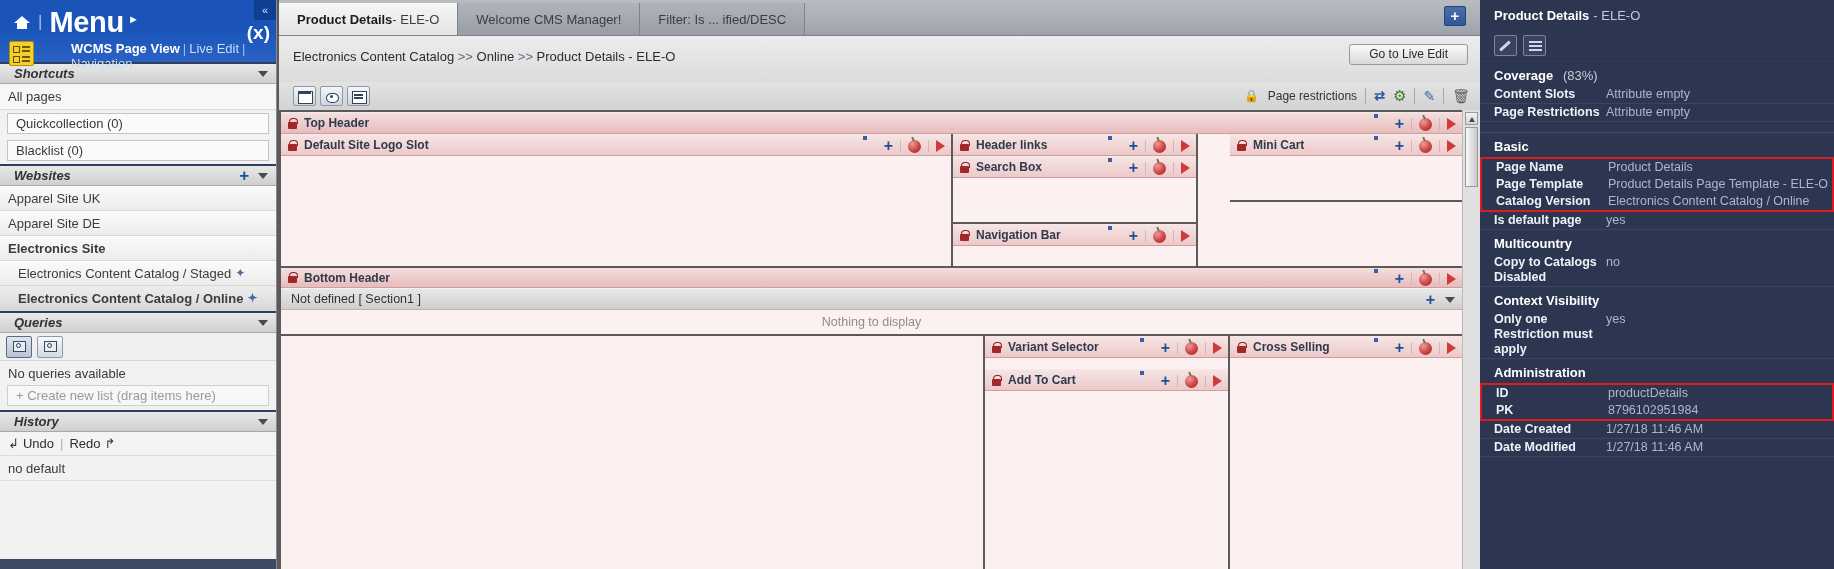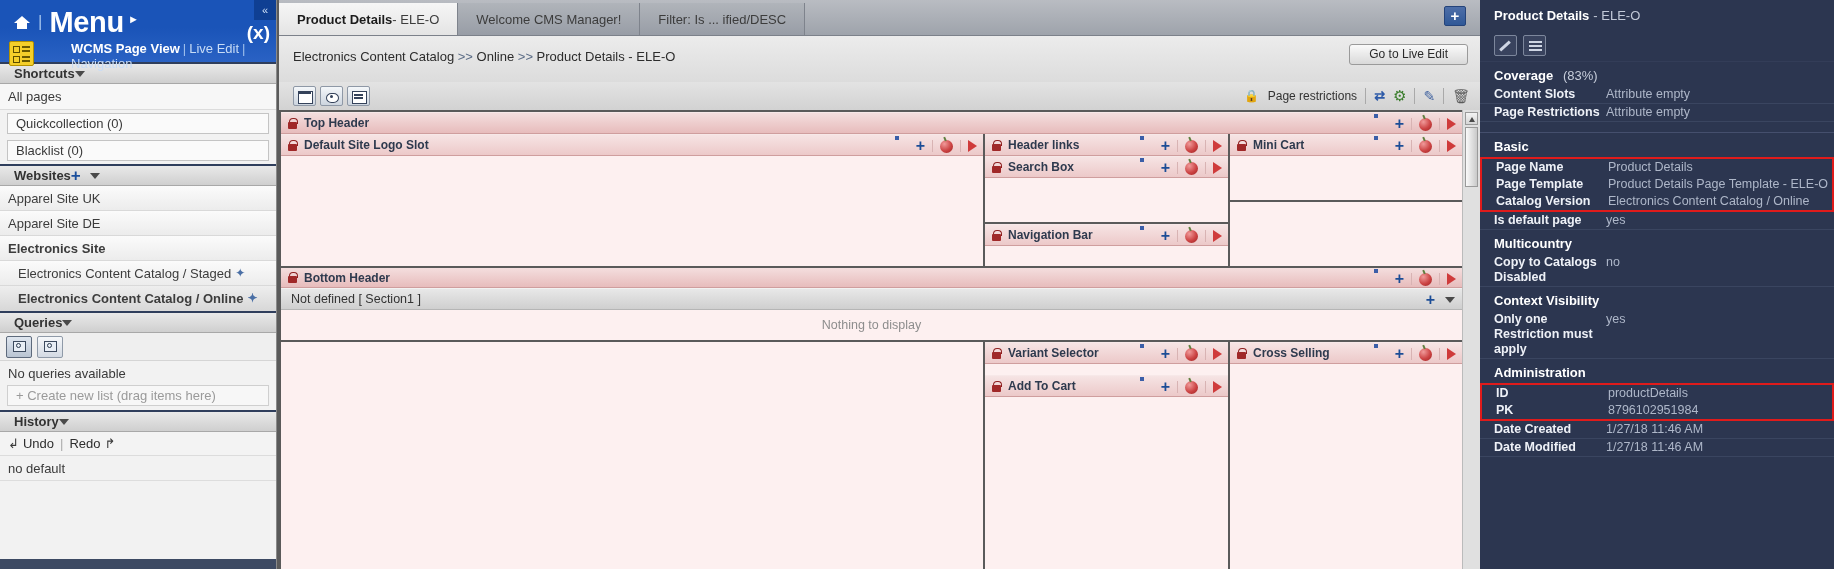--- a/index.html
+++ b/index.html
@@ -40,22 +40,22 @@
   .wcms-icon i.e { left: 12px; top: 14px; width: 8px; height: 2px; }
   .wcms-icon i.f { left: 12px; top: 18px; width: 8px; height: 2px; }
   .sb-sub-text { margin-left: 8px; line-height: 15px; padding-top: 1px; }
   .sb-sub-text .bold { font-weight: bold; font-size: 13px; color: #fff; }
   .sb-sub-text .lnk { color: #c8dcf6; font-size: 13px; }
   .sb-sub-text .sep { color: #9fc0ec; margin: 0 3px; }
   .sb-sub-text .nav { color: #c8dcf6; font-size: 13px; }
 
   .panel-head { height: 22px; background: linear-gradient(180deg,#e9e9e9 0%, #cfcfcf 100%);
       border-top: 2px solid #2f3e5c; border-bottom: 1px solid #a8a8a8;
-      display: flex; align-items: center; 
-      padding: 0 8px 0 14px; font-weight: bold; color: #333; font-size: 13px; }
+      display: flex; align-items: center; justify-content: space-between;
+      padding: 0 8px 0 14px; font-weight: bold; color: #333; font-size: 13px; font-style: italic; }
   .panel-head .ctrls { display: flex; align-items: center; gap: 9px; }
   .plus-blue { color: #1b4f9c; font-size: 17px; font-weight: bold; line-height: 10px; cursor: pointer; }
   .tri-down { width: 0; height: 0; border-left: 5px solid transparent; border-right: 5px solid transparent;
       border-top: 6px solid #4a4a4a; cursor: pointer; }
 
   .list-row { height: 26px; display: flex; align-items: center; padding-left: 8px;
       font-size: 13px; color: #3a3a3a; border-bottom: 1px solid #dcdcdc; background: #f7f7f7; }
   .boxed { margin: 3px 7px; height: 21px; border: 1px solid #c4c4c4; background: #fafafa;
       display: flex; align-items: center; padding-left: 8px; font-size: 13px; color: #3a3a3a; }
   .site-row { height: 25px; display: flex; align-items: center; padding-left: 8px; font-size: 13px;
@@ -171,21 +171,21 @@
   .sa-play { width:0;height:0;border-top:6px solid transparent;border-bottom:6px solid transparent;
       border-left:9px solid #cf3b3b; cursor: pointer; }
   .dot-mark { position: absolute; top: 1px; width: 4px; height: 4px; background: #3b5ea8; }
 
   .slot-body { background: #fdf0f0; }
   .grey-row { height: 22px; display: flex; align-items: center; padding-left: 10px; position: relative;
       background: linear-gradient(180deg,#e8e8e8 0%,#cfcfcf 100%);
       border-top: 1px solid #f2f2f2; border-bottom: 1px solid #b5b5b5; font-size: 12.5px; color: #333; }
   .grey-row .right { position: absolute; right: 7px; top: 0; height: 22px; display: flex;
       align-items: center; gap: 10px; }
-  .nothing-row { height: 32px; background: #fdf0f0; display: flex; align-items: center;
+  .nothing-row { height: 26px; background: #fdf0f0; display: flex; align-items: center;
       justify-content: center; font-size: 12.5px; color: #8d8d8d; border-bottom: 2px solid #5a5a5a; }
   .col { background: #fdf0f0; position: relative; }
   .vsplit { width: 2px; background: #5a5a5a; }
   .topsplit { display: flex; }
 
   
   .rpanel { width: 354px; flex: 0 0 354px; background: #2c3650; color: #e8ecf4;
             display: flex; flex-direction: column; }
   .rp-title { height: 30px; display: flex; align-items: center; padding-left: 14px;
       font-size: 13px; font-weight: bold; color: #fff; }
@@ -445,21 +445,21 @@
                 <span class="sa-sep"></span>
                 <span class="sa-ball"></span>
                 <span class="sa-sep"></span>
                 <span class="sa-play"></span>
               </span>
             </div>
           </div>
 
           <div class="vsplit"></div>
 
-          <div class="col" style="flex:0 0 232px;">
+          <div class="col" style="flex:0 0 232px;margin-left:32px;">
             <div class="slot-bar plain">
               <span class="lock"></span>
               <span class="slot-title">Mini Cart</span>
               <span class="dot-mark" style="right:84px;"></span>
               <span class="slot-actions">
                 <span class="sa-plus">+</span>
                 <span class="sa-sep"></span>
                 <span class="sa-ball"></span>
                 <span class="sa-sep"></span>
                 <span class="sa-play"></span>

